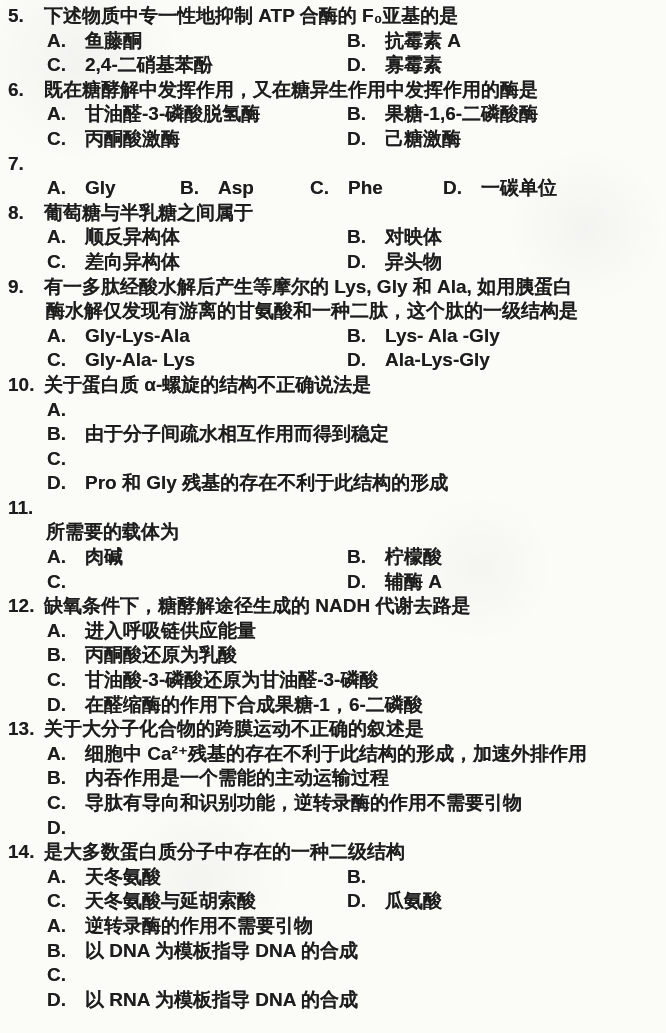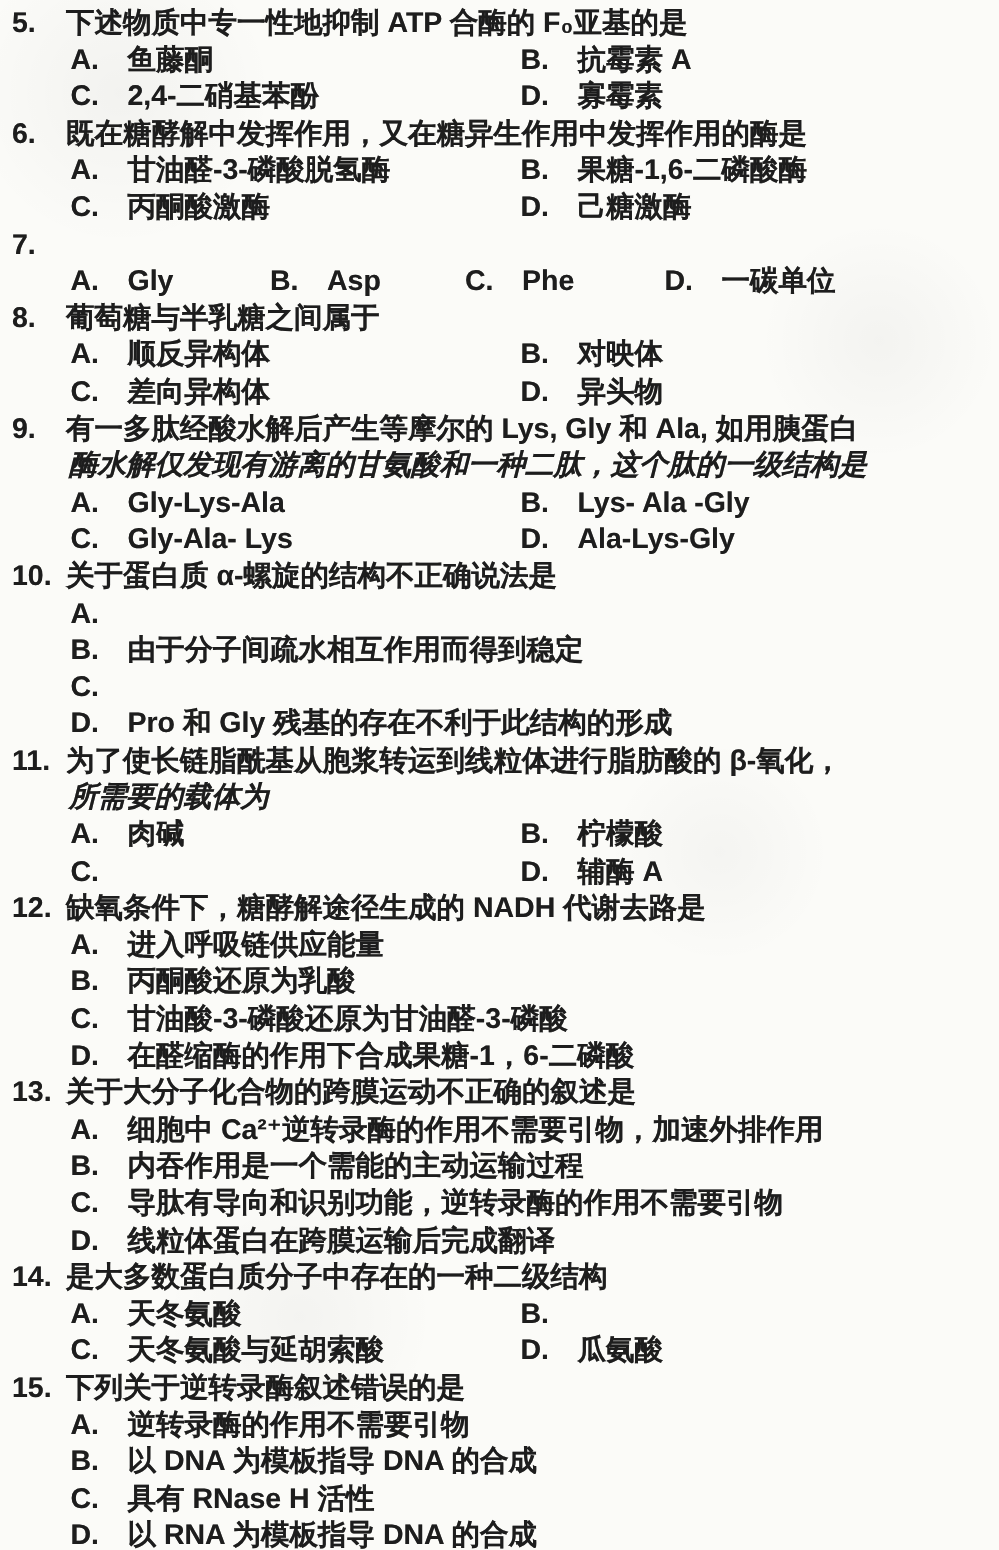--- a/index.html
+++ b/index.html
@@ -22,21 +22,21 @@
   .page {
     padding: 4px 6px 0 8px;
     font-size: 19px;
     line-height: 24.6px;
     font-weight: 600;
     text-shadow: 0 0 0.4px rgba(20,20,20,0.55);
   }
   .question { margin: 0; }
   .stem { display: flex; }
   .qnum { flex: 0 0 36px; }
-  .stem.cont { padding-left: 38px; font-style: italic; }
+  .stem.cont { padding-left: 38px; }
   .options { padding-left: 39px; }
   .options.one-col .opt { display: flex; }
   .options.two-col {
     display: grid;
     grid-template-columns: 300px 1fr;
   }
   .options.inline {
     display: grid;
     grid-template-columns: 133px 130px 133px 1fr;
   }
@@ -187,21 +187,20 @@
         </div>
         <div class="opt">
           <span class="opt-label">D.</span>
           <span class="opt-text">Pro 和 Gly 残基的存在不利于此结构的形成</span>
         </div>
       </div>
     </div>
     <div class="question">
       <div class="stem">
         <span class="qnum">11.</span>
-        <span class="stem-text">为了使长链脂酰基从胞浆转运到线粒体进行脂肪酸的 β-氧化，</span>
       </div>
       <div class="stem cont">
         <span class="stem-text">所需要的载体为</span>
       </div>
       <div class="options two-col">
         <div class="opt">
           <span class="opt-label">A.</span>
           <span class="opt-text">肉碱</span>
         </div>
         <div class="opt">
@@ -242,33 +241,32 @@
       </div>
     </div>
     <div class="question">
       <div class="stem">
         <span class="qnum">13.</span>
         <span class="stem-text">关于大分子化合物的跨膜运动不正确的叙述是</span>
       </div>
       <div class="options one-col">
         <div class="opt">
           <span class="opt-label">A.</span>
-          <span class="opt-text">细胞中 Ca²⁺逆转录酶的作用不需要引物，加速外排作用</span>
+          <span class="opt-text">细胞中 Ca²⁺残基的存在不利于此结构的形成，加速外排作用</span>
         </div>
         <div class="opt">
           <span class="opt-label">B.</span>
           <span class="opt-text">内吞作用是一个需能的主动运输过程</span>
         </div>
         <div class="opt">
           <span class="opt-label">C.</span>
           <span class="opt-text">导肽有导向和识别功能，逆转录酶的作用不需要引物</span>
         </div>
         <div class="opt">
           <span class="opt-label">D.</span>
-          <span class="opt-text">线粒体蛋白在跨膜运输后完成翻译</span>
         </div>
       </div>
     </div>
     <div class="question">
       <div class="stem">
         <span class="qnum">14.</span>
         <span class="stem-text">是大多数蛋白质分子中存在的一种二级结构</span>
       </div>
       <div class="options two-col">
         <div class="opt">
@@ -282,36 +280,31 @@
           <span class="opt-label">C.</span>
           <span class="opt-text">天冬氨酸与延胡索酸</span>
         </div>
         <div class="opt">
           <span class="opt-label">D.</span>
           <span class="opt-text">瓜氨酸</span>
         </div>
       </div>
     </div>
     <div class="question">
-      <div class="stem">
-        <span class="qnum">15.</span>
-        <span class="stem-text">下列关于逆转录酶叙述错误的是</span>
-      </div>
       <div class="options one-col">
         <div class="opt">
           <span class="opt-label">A.</span>
           <span class="opt-text">逆转录酶的作用不需要引物</span>
         </div>
         <div class="opt">
           <span class="opt-label">B.</span>
           <span class="opt-text">以 DNA 为模板指导 DNA 的合成</span>
         </div>
         <div class="opt">
           <span class="opt-label">C.</span>
-          <span class="opt-text">具有 RNase H 活性</span>
         </div>
         <div class="opt">
           <span class="opt-label">D.</span>
           <span class="opt-text">以 RNA 为模板指导 DNA 的合成</span>
         </div>
       </div>
     </div>
   </main>
 
 </body></html>

